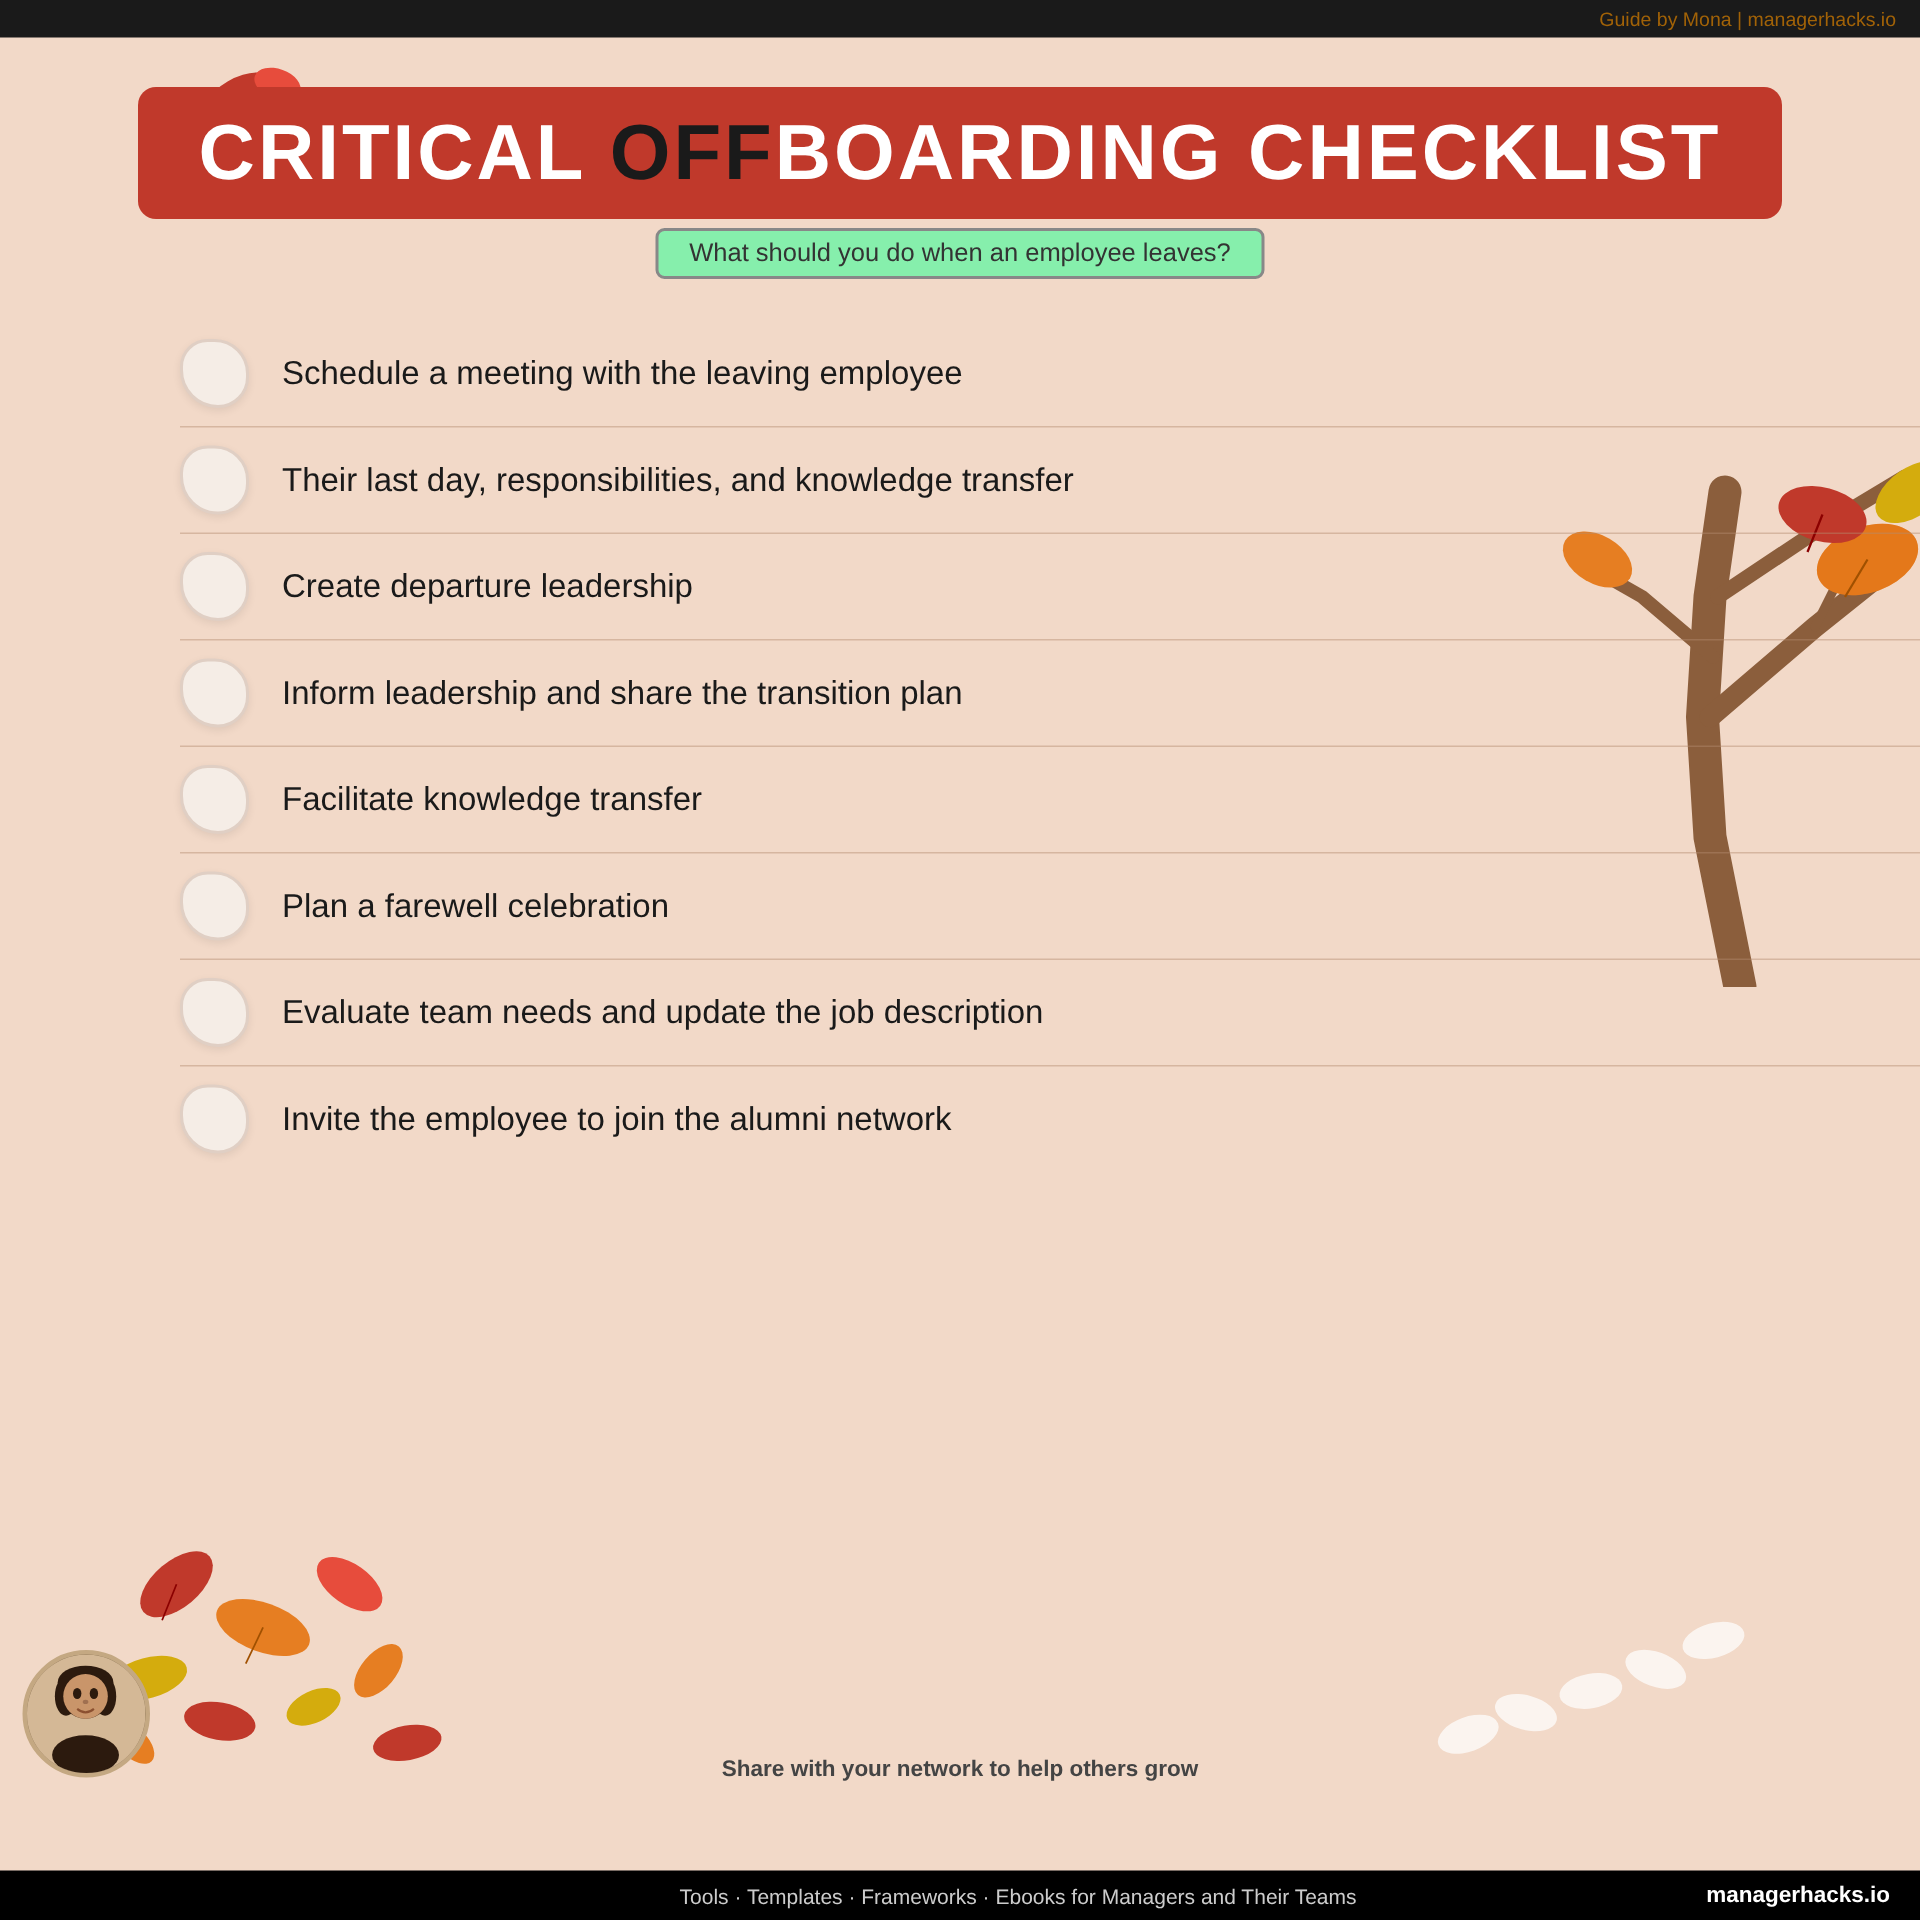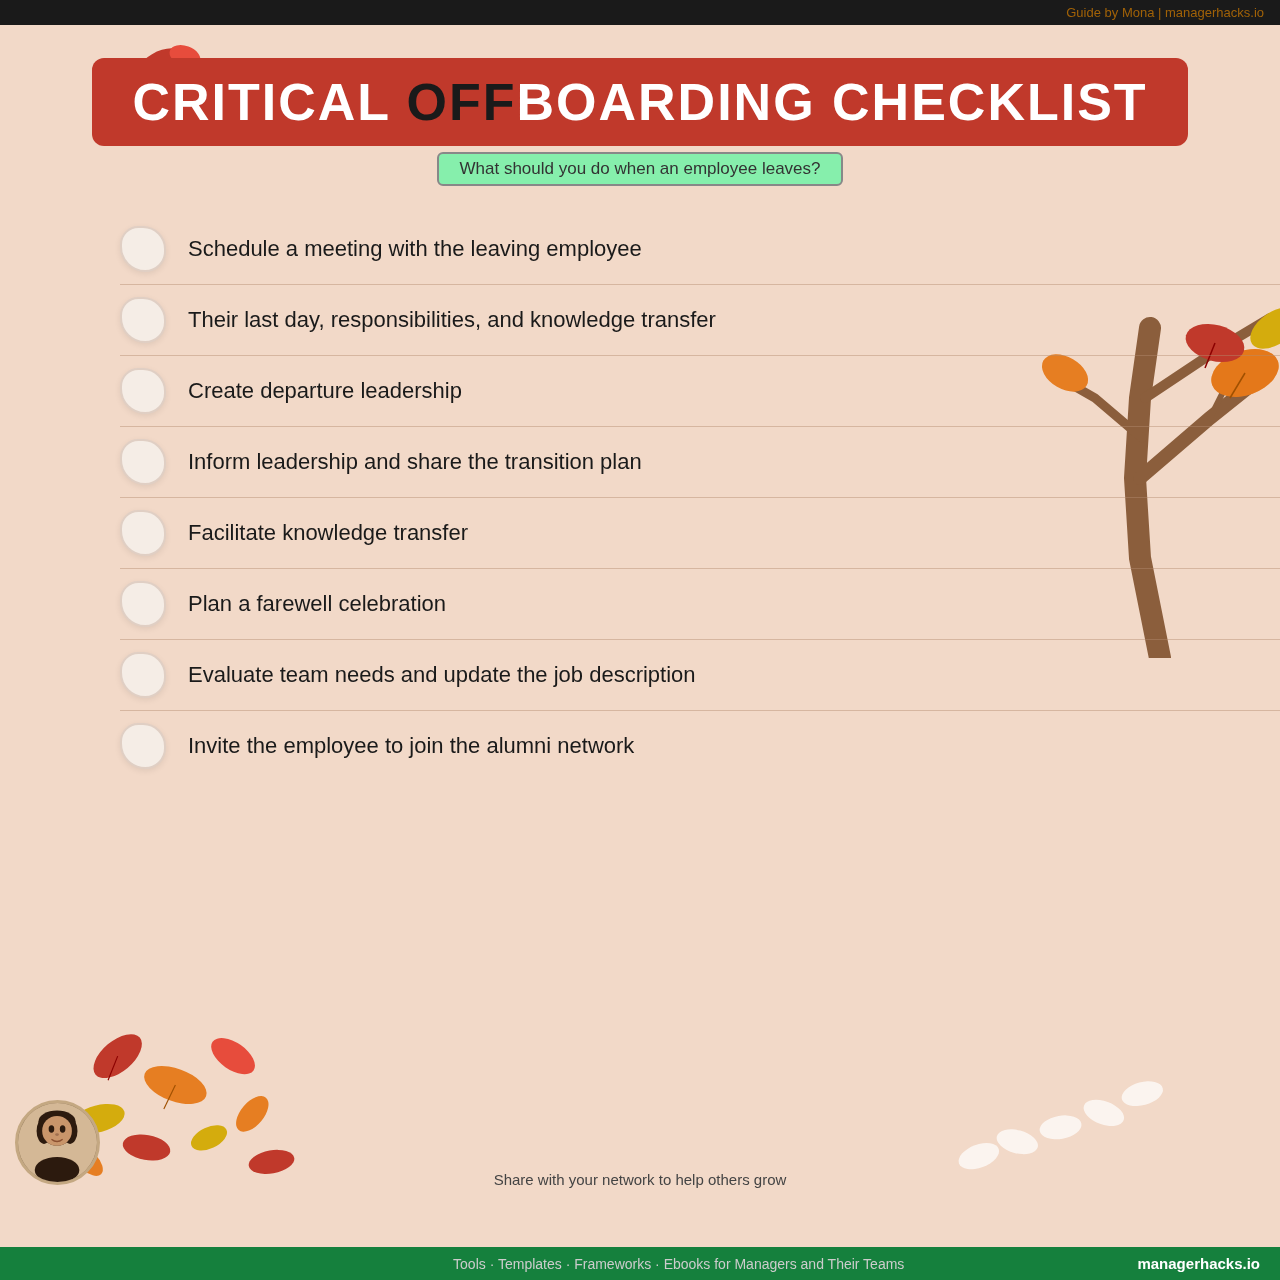--- a/index.html
+++ b/index.html
@@ -23,21 +23,21 @@
       position: relative;
       z-index: 10;
     }
 
     
     .bottom-bar {
       position: absolute;
       bottom: 0;
       left: 0;
       right: 0;
-      background-color: #15803d;
+      background-color: #000000;
       color: #fff;
       font-size: 14px;
       display: flex;
       justify-content: space-between;
       align-items: center;
       padding: 8px 20px;
       z-index: 10;
     }
 
     .bottom-bar .center-text {
@@ -197,20 +197,21 @@
     .share-text {
       text-align: center;
       font-size: 15px;
       color: #444;
       position: absolute;
       bottom: 52px;
       left: 50%;
       transform: translateX(-50%);
       white-space: nowrap;
       z-index: 5;
+      font-weight: bold;
     }
 
   </style>
 </head>
 <body>
 
 <div class="top-bar">
   <span>Guide by Mona | managerhacks.io</span>
 </div>
 

